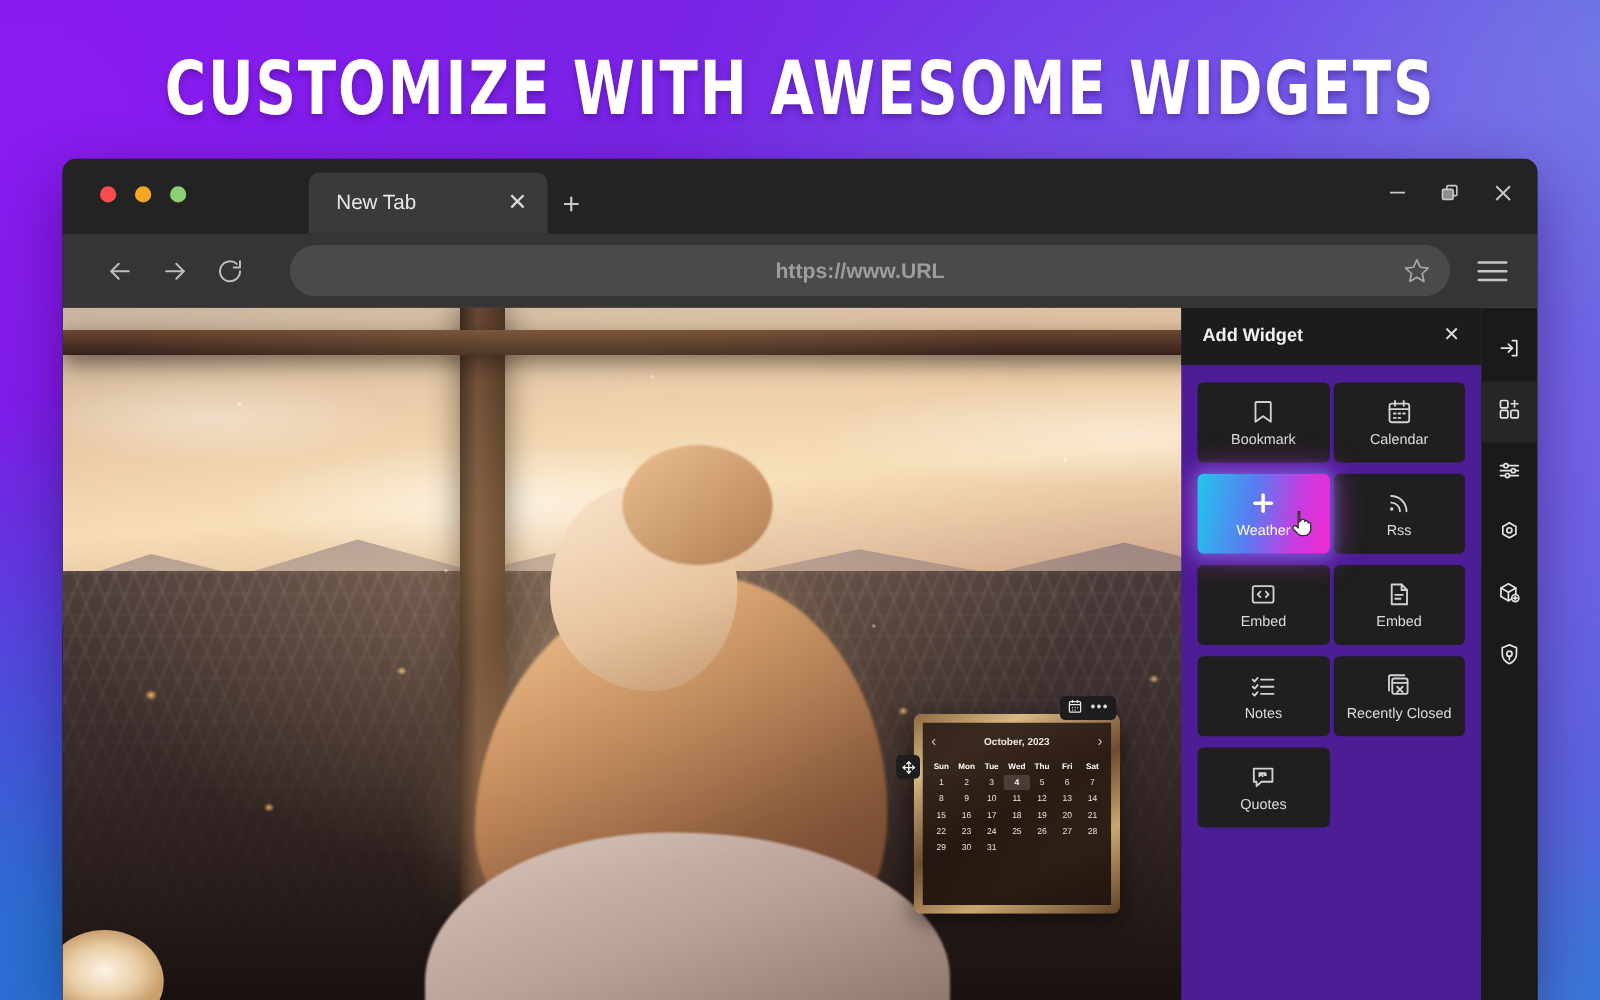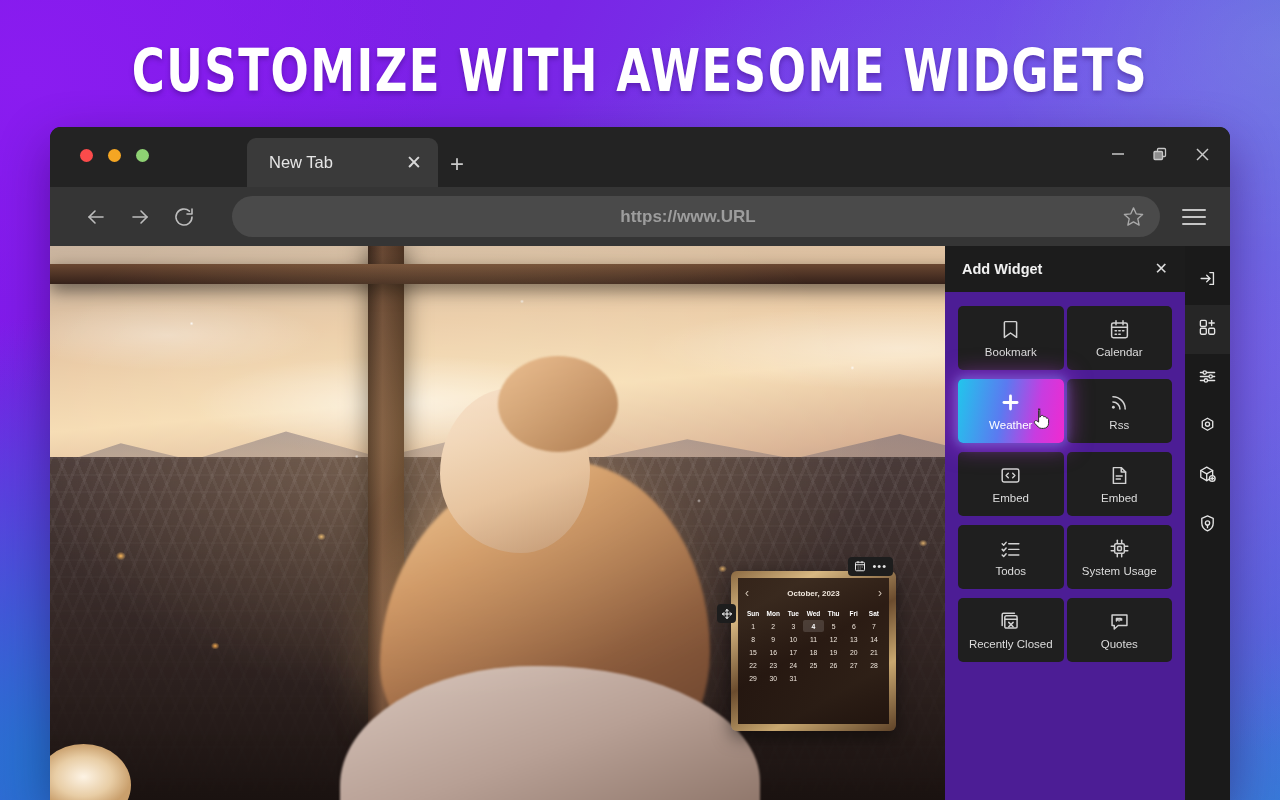--- a/index.html
+++ b/index.html
@@ -504,38 +504,21 @@
             <span>
               <svg width="21" height="21" viewBox="0 0 24 24" fill="none" stroke="#d2d2d2" stroke-width="1.7" stroke-linecap="round" stroke-linejoin="round" color="#d2d2d2">
                 <polyline points="2.5,6.5 4.2,8.2 7,5"></polyline>
                 <polyline points="2.5,13 4.2,14.7 7,11.5"></polyline>
                 <polyline points="2.5,19.5 4.2,21.2 7,18"></polyline>
                 <line x1="10" y1="6.5" x2="21.5" y2="6.5"></line>
                 <line x1="10" y1="13" x2="21.5" y2="13"></line>
                 <line x1="10" y1="19.5" x2="21.5" y2="19.5"></line>
               </svg>
             </span>
-            <span class="tile-label">Todos</span>
-          </div>
-          <div class="tile">
-            <span>
-              <svg width="21" height="21" viewBox="0 0 24 24" fill="none" stroke="#d2d2d2" stroke-width="1.7" stroke-linecap="round" stroke-linejoin="round" color="#d2d2d2">
-                <rect x="6.5" y="6.5" width="11" height="11" rx="1.6"></rect>
-                <rect x="9.8" y="9.8" width="4.4" height="4.4" rx="1"></rect>
-                <line x1="9.5" y1="2.5" x2="9.5" y2="6"></line>
-                <line x1="14.5" y1="2.5" x2="14.5" y2="6"></line>
-                <line x1="9.5" y1="18" x2="9.5" y2="21.5"></line>
-                <line x1="14.5" y1="18" x2="14.5" y2="21.5"></line>
-                <line x1="2.5" y1="9.5" x2="6" y2="9.5"></line>
-                <line x1="2.5" y1="14.5" x2="6" y2="14.5"></line>
-                <line x1="18" y1="9.5" x2="21.5" y2="9.5"></line>
-                <line x1="18" y1="14.5" x2="21.5" y2="14.5"></line>
-              </svg>
-            </span>
-            <span class="tile-label">System Usage</span>
+            <span class="tile-label">Notes</span>
           </div>
           <div class="tile">
             <span>
               <svg width="21" height="21" viewBox="0 0 24 24" fill="none" stroke="#d2d2d2" stroke-width="1.7" stroke-linecap="round" stroke-linejoin="round" color="#d2d2d2">
                 <rect x="5.5" y="5.5" width="14" height="14" rx="1.6"></rect>
                 <path d="M5.5 9.5h14"></path>
                 <line x1="10" y1="13" x2="15" y2="18"></line>
                 <line x1="15" y1="13" x2="10" y2="18"></line>
                 <path d="M2.5 16.5V4a1.5 1.5 0 0 1 1.5-1.5h12.5"></path>
               </svg>

